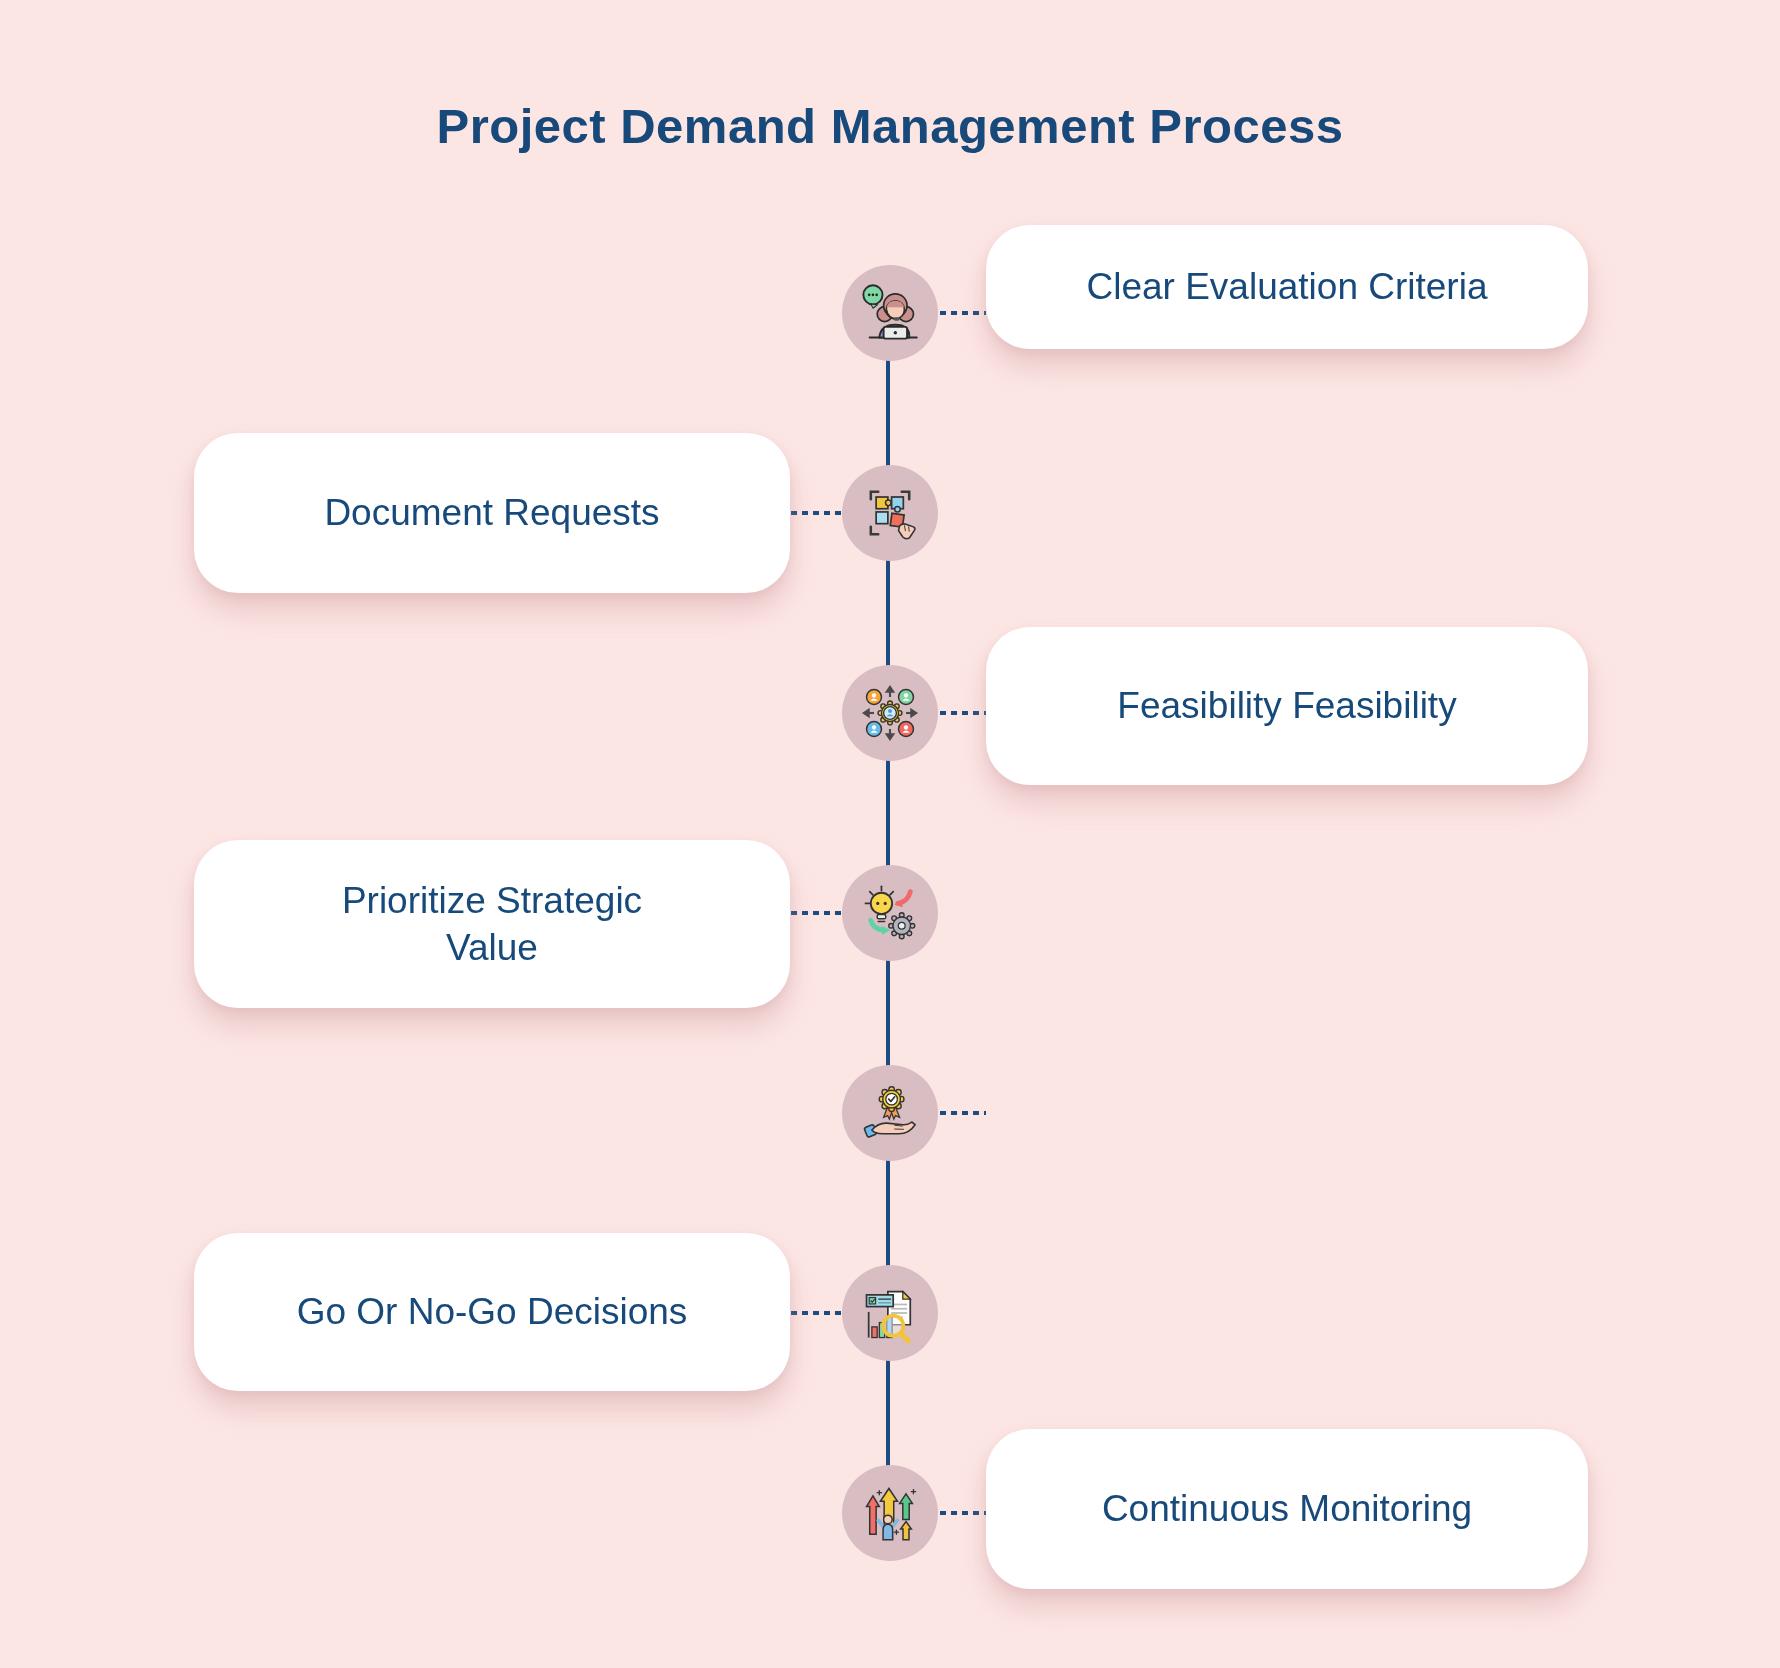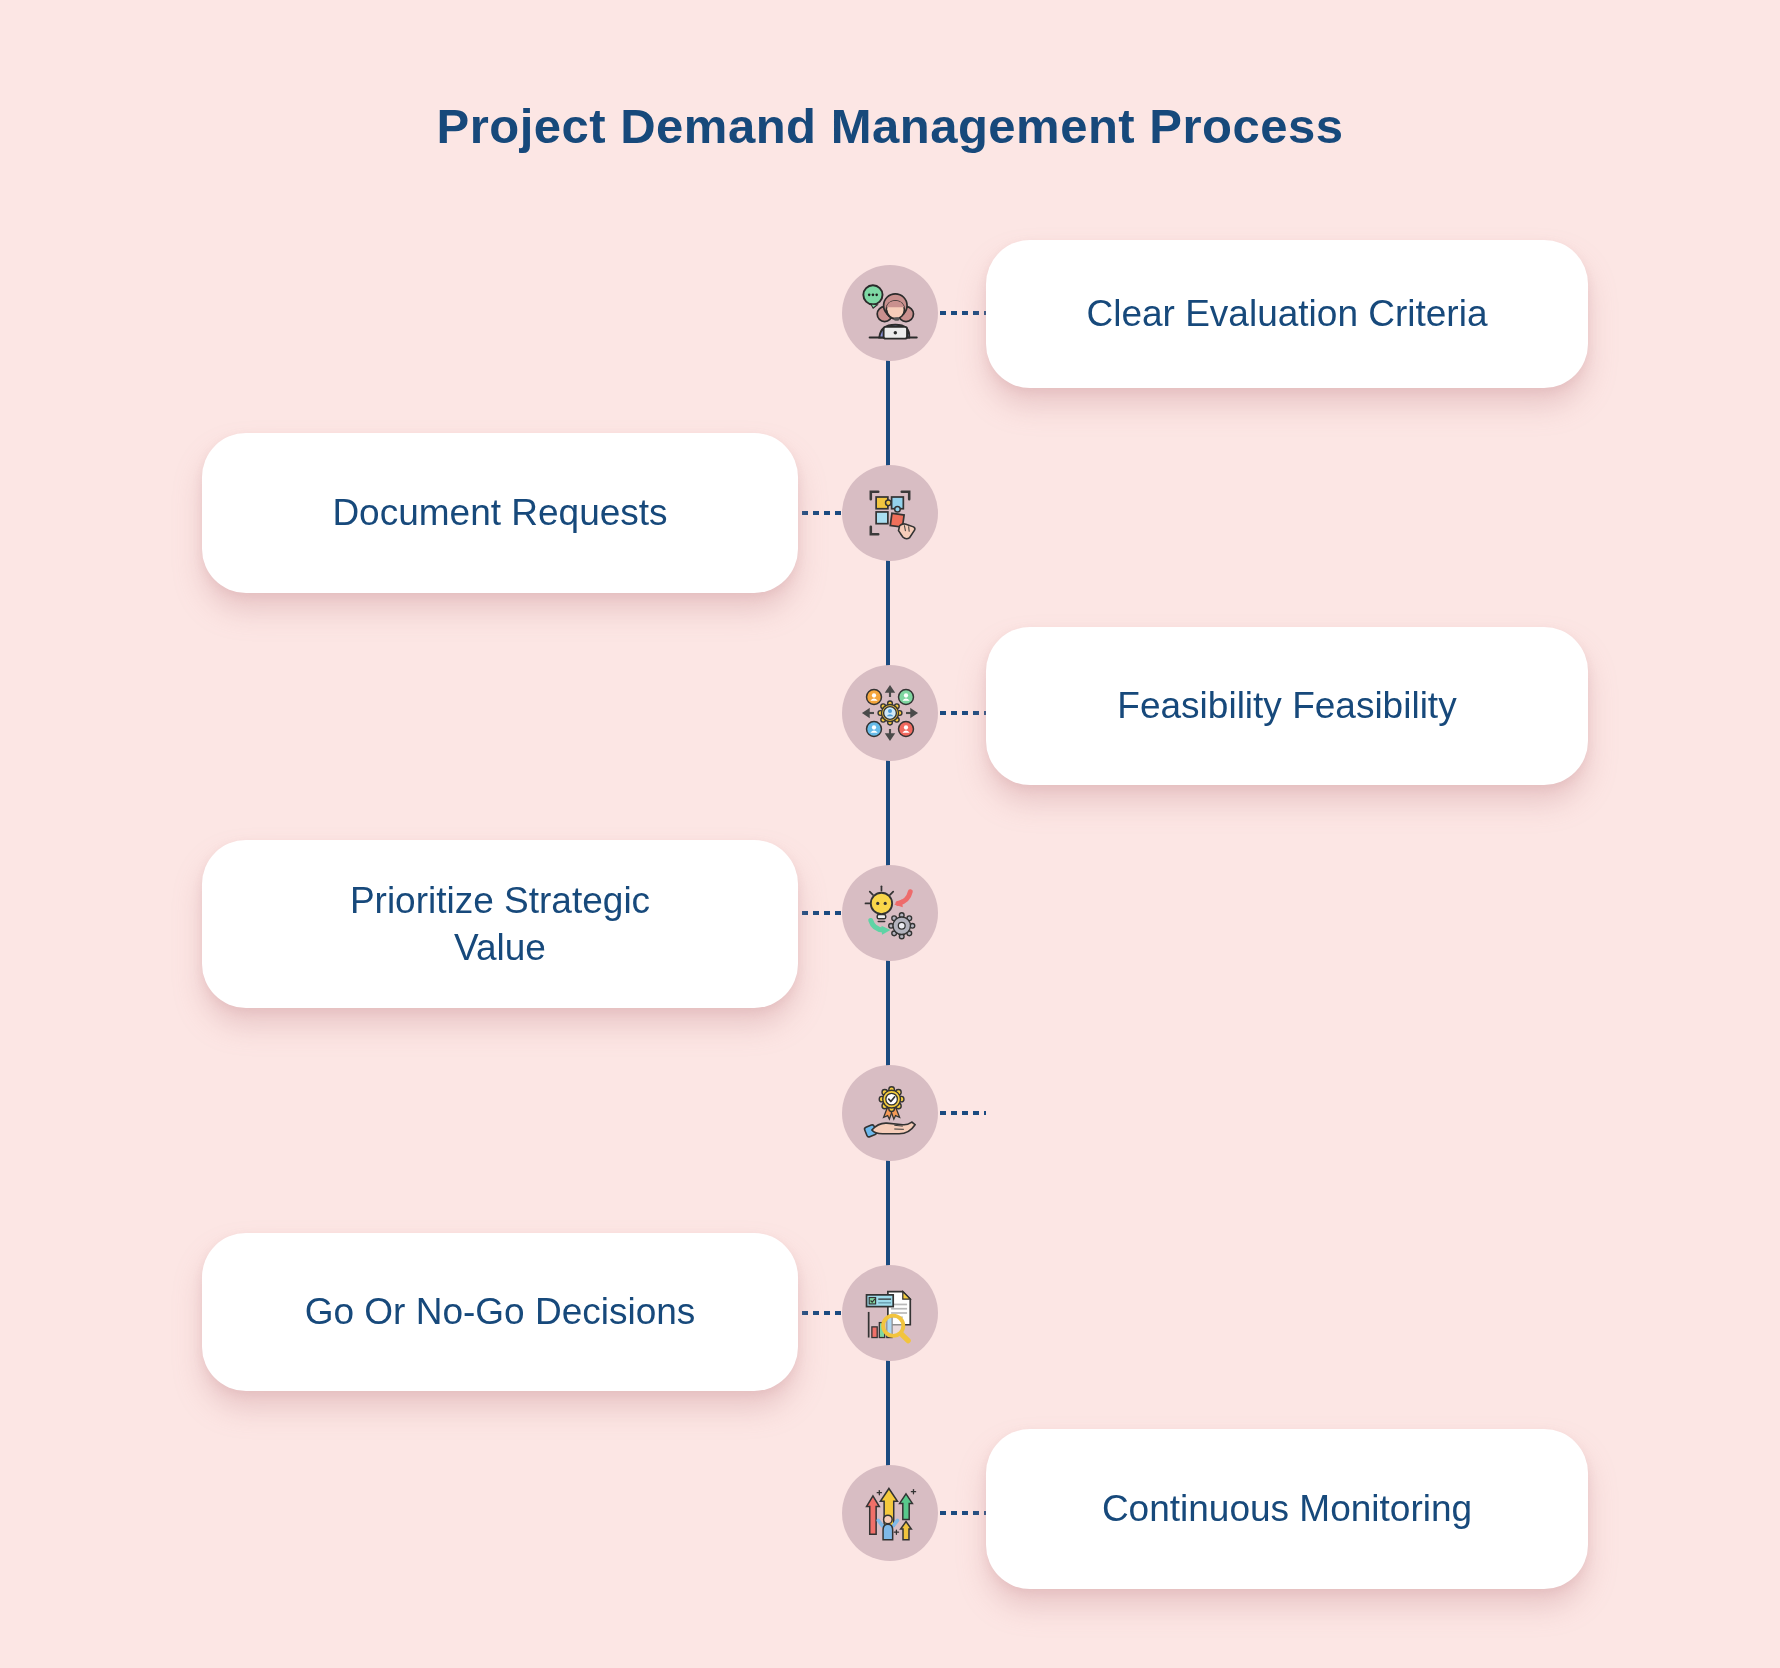--- a/index.html
+++ b/index.html
@@ -21,22 +21,22 @@
      background:repeating-linear-gradient(90deg,var(--line) 0 6px,transparent 6px 11px);}
   .c1{left:940px;width:46px;top:311px;} .c2{left:791px;width:52px;top:511px;}
   .c3{left:940px;width:46px;top:711px;} .c4{left:791px;width:52px;top:911px;}
   .c5{left:940px;width:46px;top:1111px;} .c6{left:791px;width:52px;top:1311px;}
   .c7{left:940px;width:46px;top:1511px;}
   .card{position:absolute;background:var(--card);border-radius:44px;
         display:flex;align-items:center;justify-content:center;text-align:center;
         color:var(--text);font-size:37px;font-weight:500;line-height:1.28;white-space:pre-line;
         box-shadow:0 18px 28px rgba(201,142,150,.35),0 4px 10px rgba(201,142,150,.18);}
   .card.right{left:986px;width:602px;}
-  .card.left{left:194px;width:596px;margin-left:8px;}
-  .card-1{top:240px;height:148px;} .card-2{top:433px;height:160px;}
+  .card.left{left:194px;width:596px;}
+  .card-1{top:225px;height:124px;} .card-2{top:433px;height:160px;}
   .card-3{top:627px;height:158px;} .card-4{top:840px;height:168px;}
   .card-5{top:1024px;height:160px;} .card-6{top:1233px;height:158px;}
   .card-7{top:1429px;height:160px;}
 </style>
 </head>
 <body>
 
 <div class="page">
 
   <h1 class="title">Project Demand Management Process</h1>

